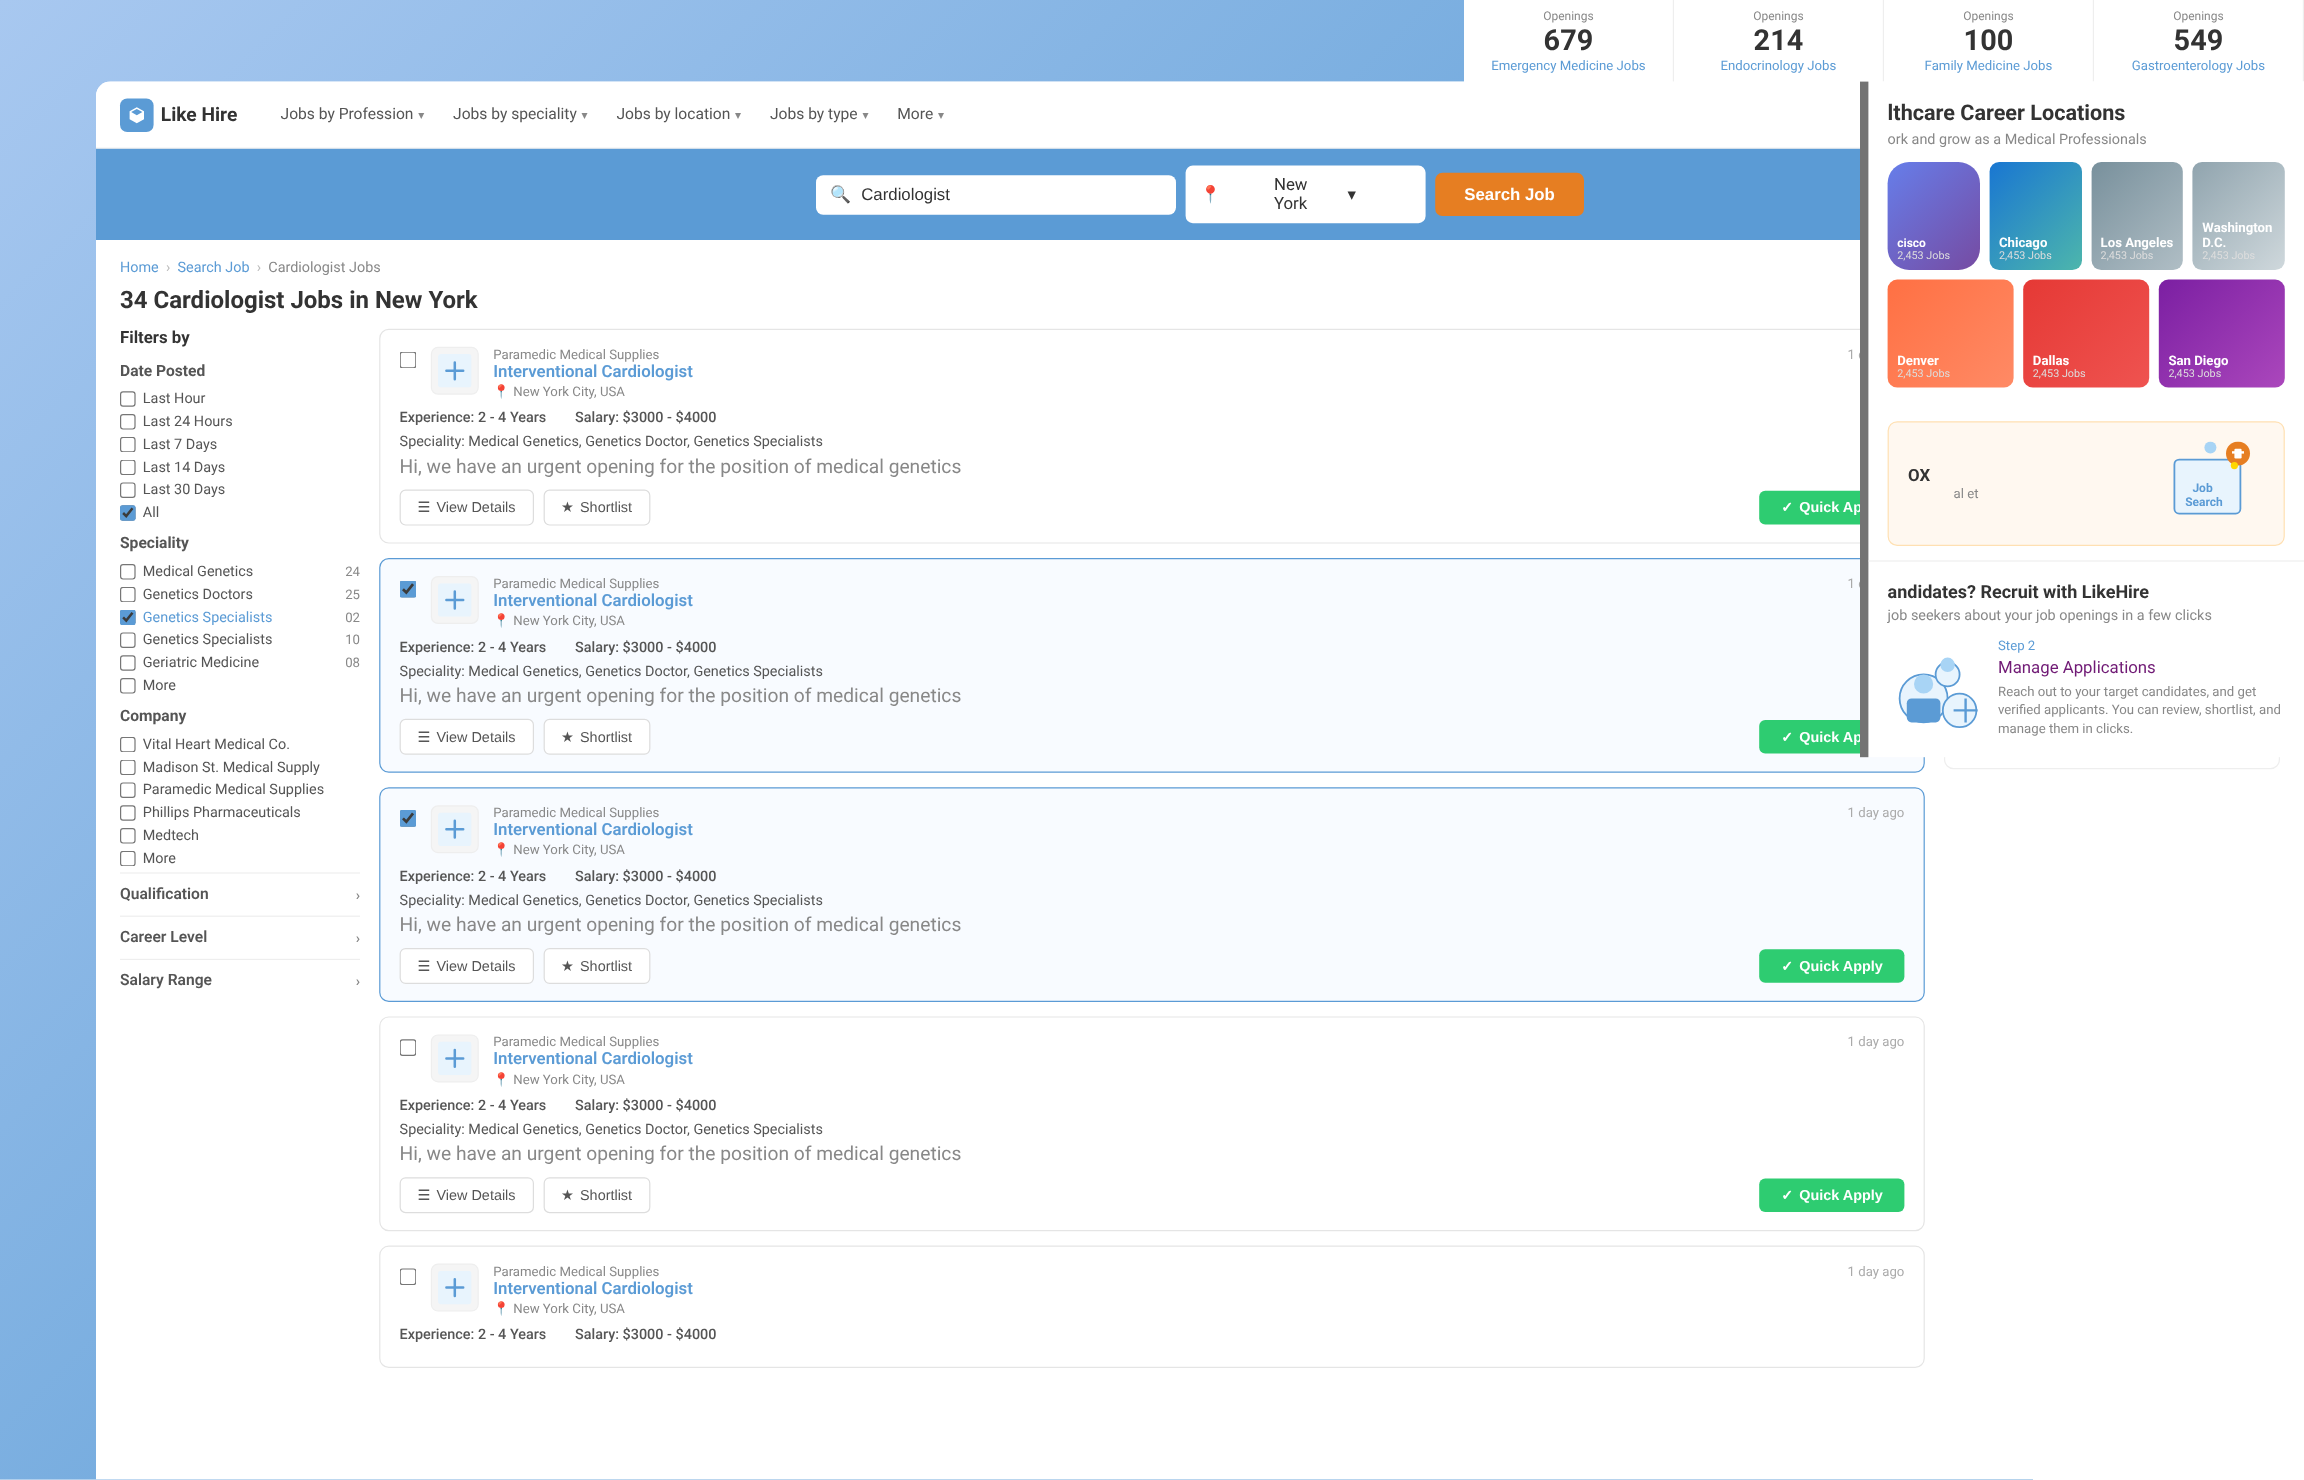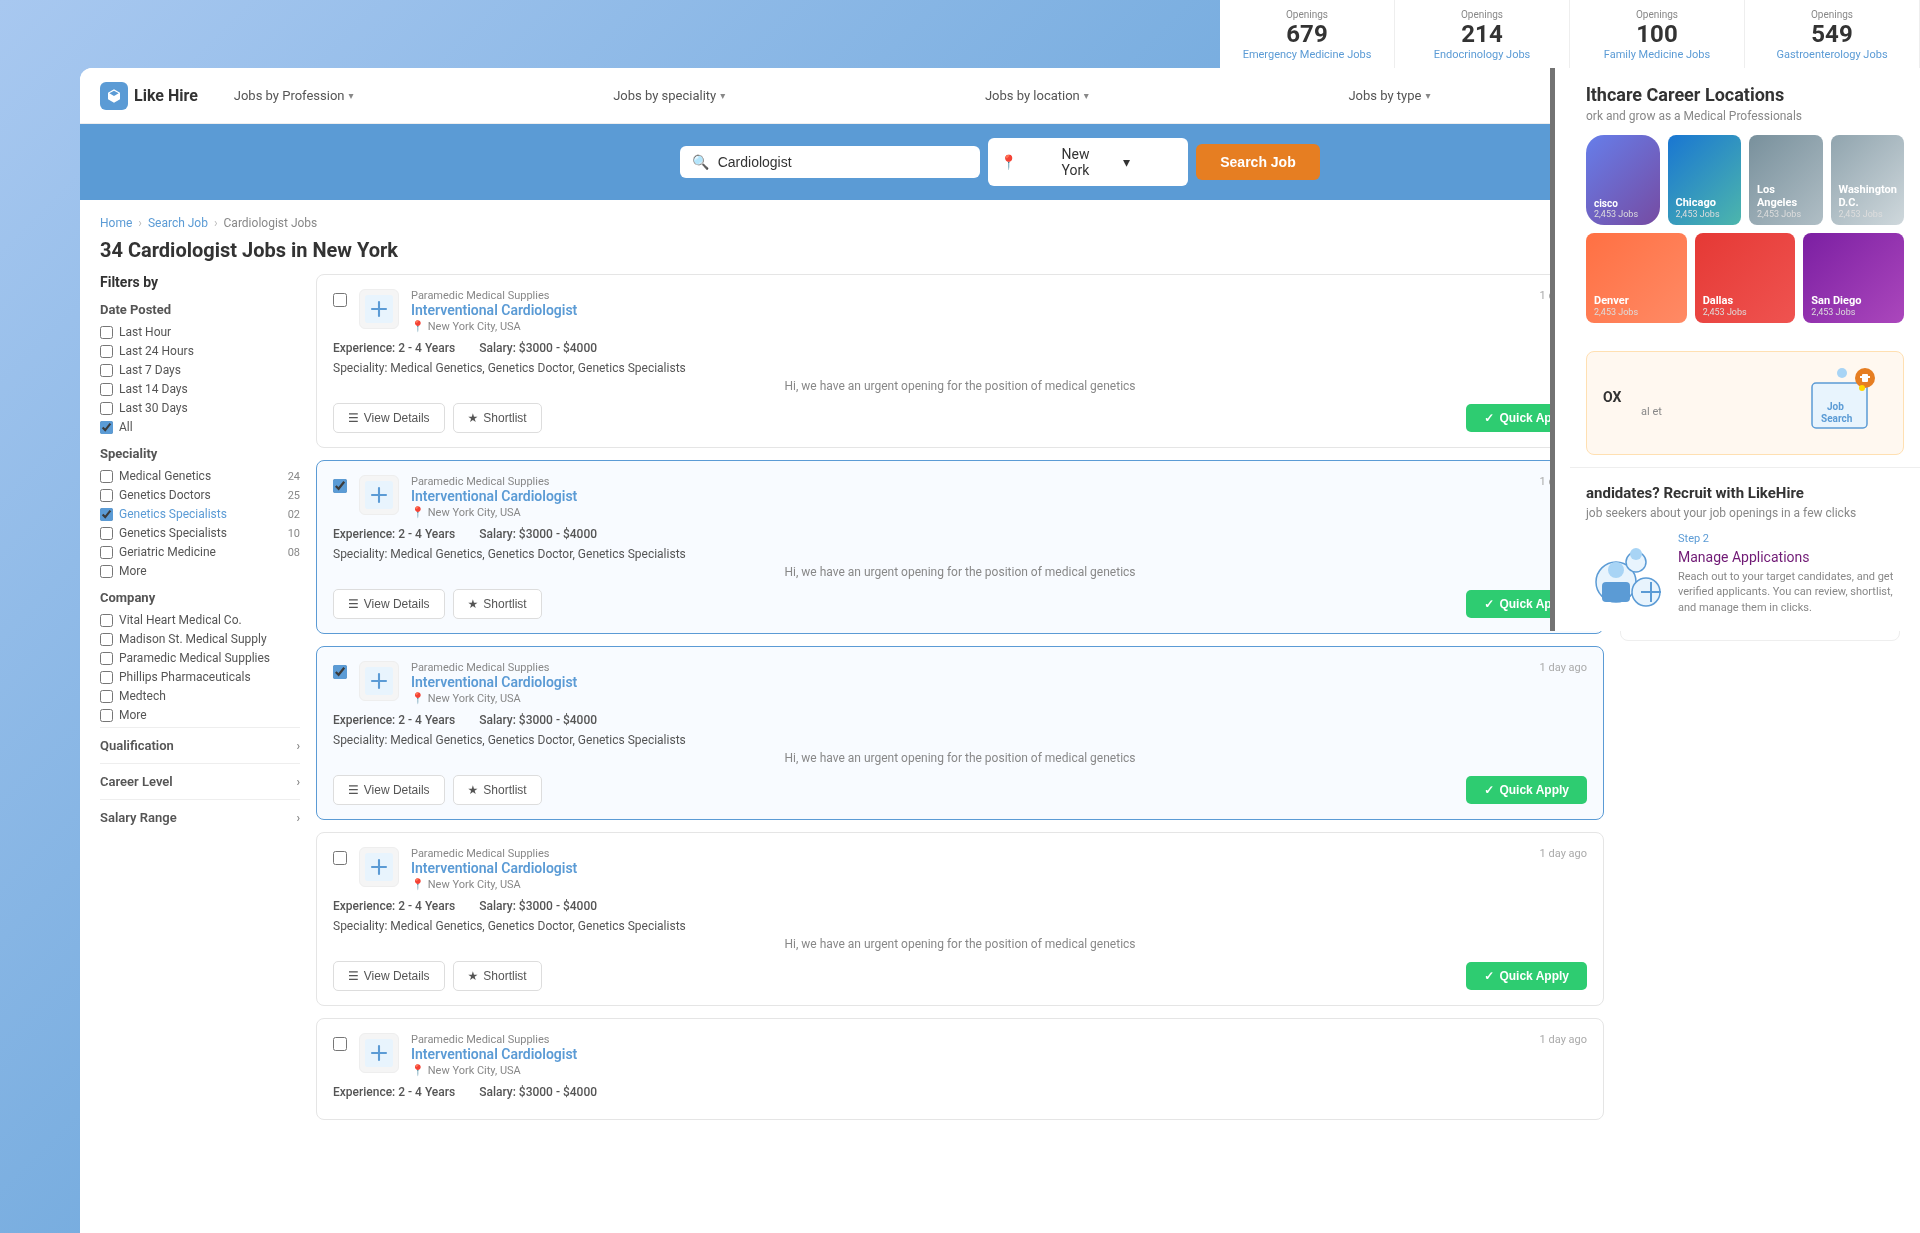--- a/index.html
+++ b/index.html
@@ -108,23 +108,22 @@
       font-size: 14px;
     }
     .logo-text {
       font-weight: 700;
       font-size: 16px;
       color: #333;
     }
     .nav-links {
       display: flex;
       align-items: center;
-      gap: 14px;
+      gap: 0;
       flex: 1;
-      justify-content: space-between;
     }
     .nav-link {
       padding: 8px 12px;
       font-size: 13px;
       color: #555;
       cursor: pointer;
       display: flex;
       align-items: center;
       gap: 4px;
       white-space: nowrap;
@@ -355,21 +354,21 @@
 
     .job-details-row {
       display: flex;
       gap: 24px;
       font-size: 12px;
       color: #555;
       margin: 6px 0;
     }
     .job-details-row span { font-weight: 500; }
     .job-speciality { font-size: 12px; color: #555; margin-bottom: 4px; }
-    .job-desc { font-size: 12px; color: #888; text-align: center; }
+    .job-desc { font-size: 16px; color: #888; }
 
     .job-actions {
       display: flex;
       align-items: center;
       gap: 8px;
       margin-top: 10px;
     }
     .view-details-btn {
       display: flex;
       align-items: center;
@@ -907,21 +906,21 @@
               <div class="social-icon tw">𝕏</div>
               <div class="social-icon ig">📷</div>
             </div>
           </div>
         </div>
       </div>
     </div>
   </div>
 </div>
 
-<div style="position:absolute;top:68px;right:0;width:370px;background:white;border-left:5px solid #737373;overflow:hidden;padding-left:15px;">
+<div style="position:absolute;top:68px;right:0;width:370px;background:white;border-left:7px solid #737373;overflow:hidden;">
   <div style="padding:16px;">
     <div style="font-size:18px;font-weight:700;color:#333;margin-bottom:4px;">lthcare Career Locations</div>
     <div style="font-size:12px;color:#888;margin-bottom:12px;">ork and grow as a Medical Professionals</div>
 
     <div style="display:grid;grid-template-columns:1fr 1fr 1fr 1fr;gap:8px;margin-bottom:8px;">
 
       <div style="border-radius:18px;overflow:hidden;height:90px;cursor:pointer;background:linear-gradient(135deg,#667eea,#764ba2);display:flex;flex-direction:column;justify-content:flex-end;padding:6px 8px;">
         <div style="color:white;">
           <div style="font-size:10px;font-weight:700;">cisco</div>
           <div style="font-size:9px;color:#ddd;">2,453 Jobs</div>

